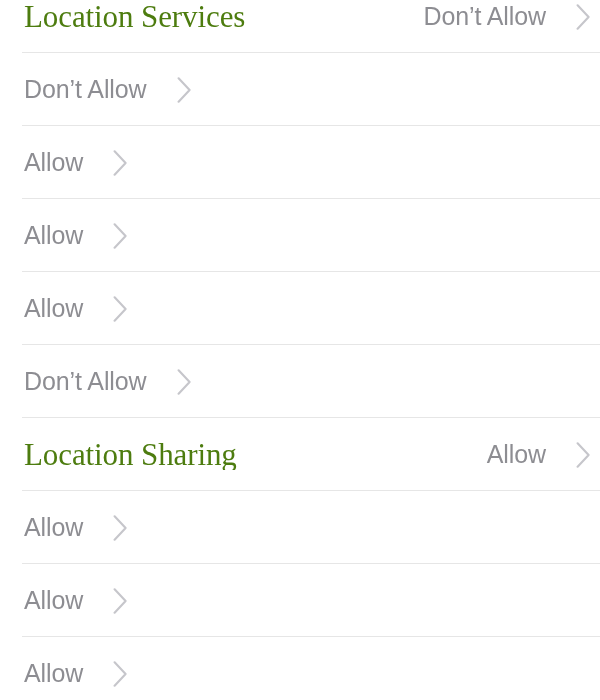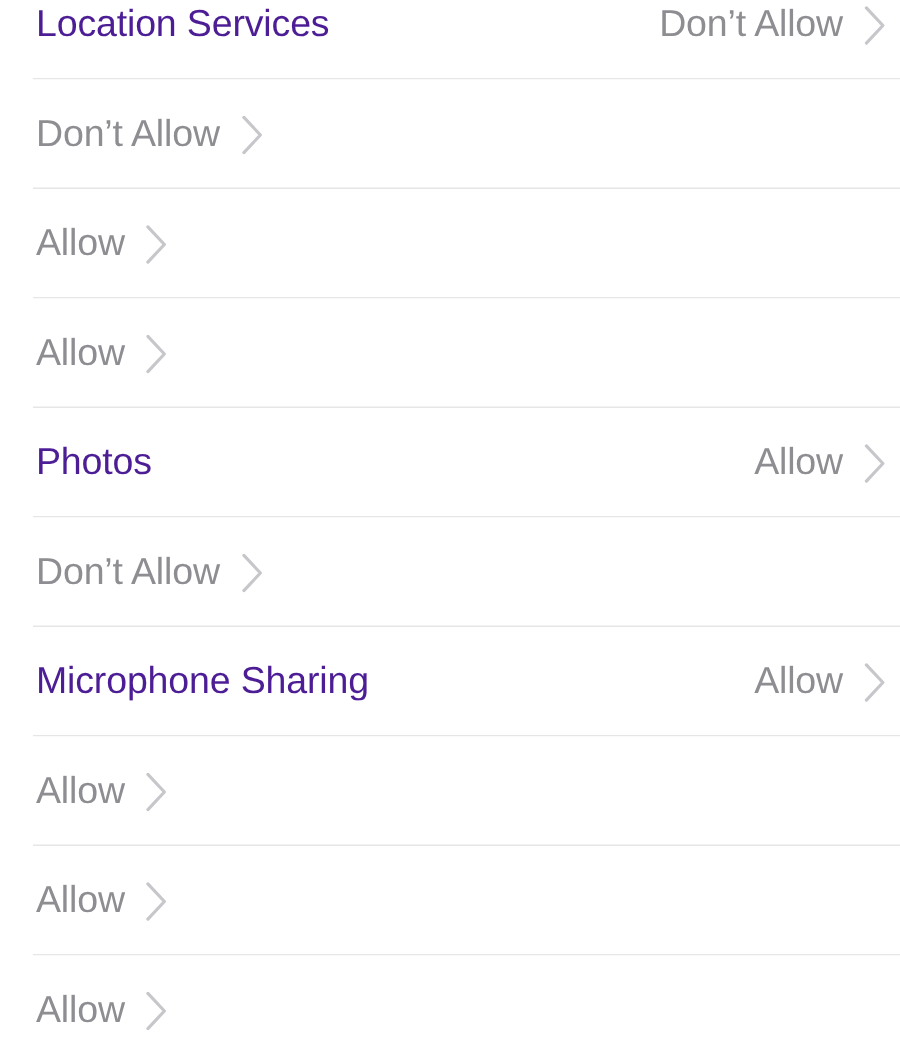--- a/index.html
+++ b/index.html
@@ -41,37 +41,38 @@
     bottom: 0;
     height: 1px;
     background: #e6e6e6;
   }
   .settings-row:last-child::after {
     display: none;
   }
 
   .row-label {
     flex: 1 1 auto;
-    font-size: 25px;
+    font-size: 31px;
     line-height: 1;
-    color: #4c1d95;
+    color: #4d7c0f;
     letter-spacing: -0.1px;
     white-space: nowrap;
     overflow: hidden;
+    font-family: Liberation Serif, serif;
   }
 
   .row-value {
     flex: 0 0 auto;
     font-size: 25px;
     line-height: 1;
     color: #8d8d92;
     letter-spacing: -0.1px;
     white-space: nowrap;
     text-align: left;
-    margin-right: 14px;
+    margin-right: 30px;
   }
 
   .row-chevron {
     flex: 0 0 auto;
     width: 22px;
     height: 30px;
     margin-right: 2px;
     display: flex;
     align-items: center;
     justify-content: flex-start;
@@ -114,38 +115,37 @@
   </div>
     <div class="settings-row">
     <span class="row-value">Allow</span>
     <span class="row-chevron">
       <svg viewBox="0 0 15 26" aria-hidden="true">
         <path d="M1.6 1.3 L12.6 13 L1.6 24.7" fill="none" stroke="currentColor" stroke-width="2.1" stroke-linecap="round" stroke-linejoin="round"></path>
       </svg>
     </span>
   </div>
     <div class="settings-row">
-    <span class="row-label">Photos</span>
     <span class="row-value">Allow</span>
     <span class="row-chevron">
       <svg viewBox="0 0 15 26" aria-hidden="true">
         <path d="M1.6 1.3 L12.6 13 L1.6 24.7" fill="none" stroke="currentColor" stroke-width="2.1" stroke-linecap="round" stroke-linejoin="round"></path>
       </svg>
     </span>
   </div>
     <div class="settings-row">
     <span class="row-value">Don’t Allow</span>
     <span class="row-chevron">
       <svg viewBox="0 0 15 26" aria-hidden="true">
         <path d="M1.6 1.3 L12.6 13 L1.6 24.7" fill="none" stroke="currentColor" stroke-width="2.1" stroke-linecap="round" stroke-linejoin="round"></path>
       </svg>
     </span>
   </div>
     <div class="settings-row">
-    <span class="row-label">Microphone Sharing</span>
+    <span class="row-label">Location Sharing</span>
     <span class="row-value">Allow</span>
     <span class="row-chevron">
       <svg viewBox="0 0 15 26" aria-hidden="true">
         <path d="M1.6 1.3 L12.6 13 L1.6 24.7" fill="none" stroke="currentColor" stroke-width="2.1" stroke-linecap="round" stroke-linejoin="round"></path>
       </svg>
     </span>
   </div>
     <div class="settings-row">
     <span class="row-value">Allow</span>
     <span class="row-chevron">

